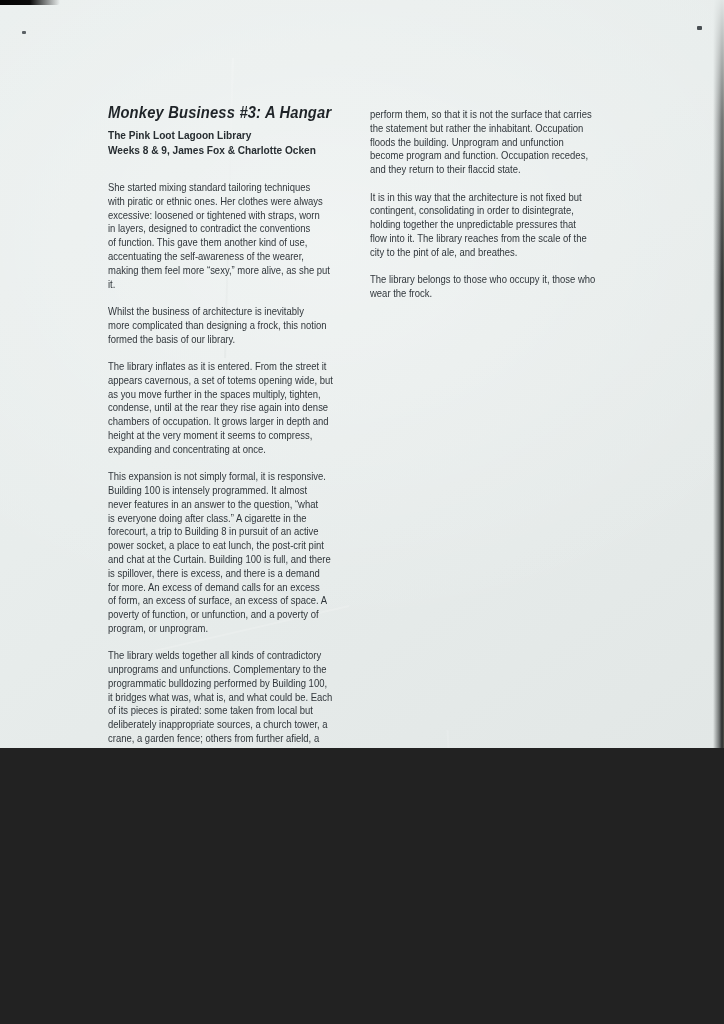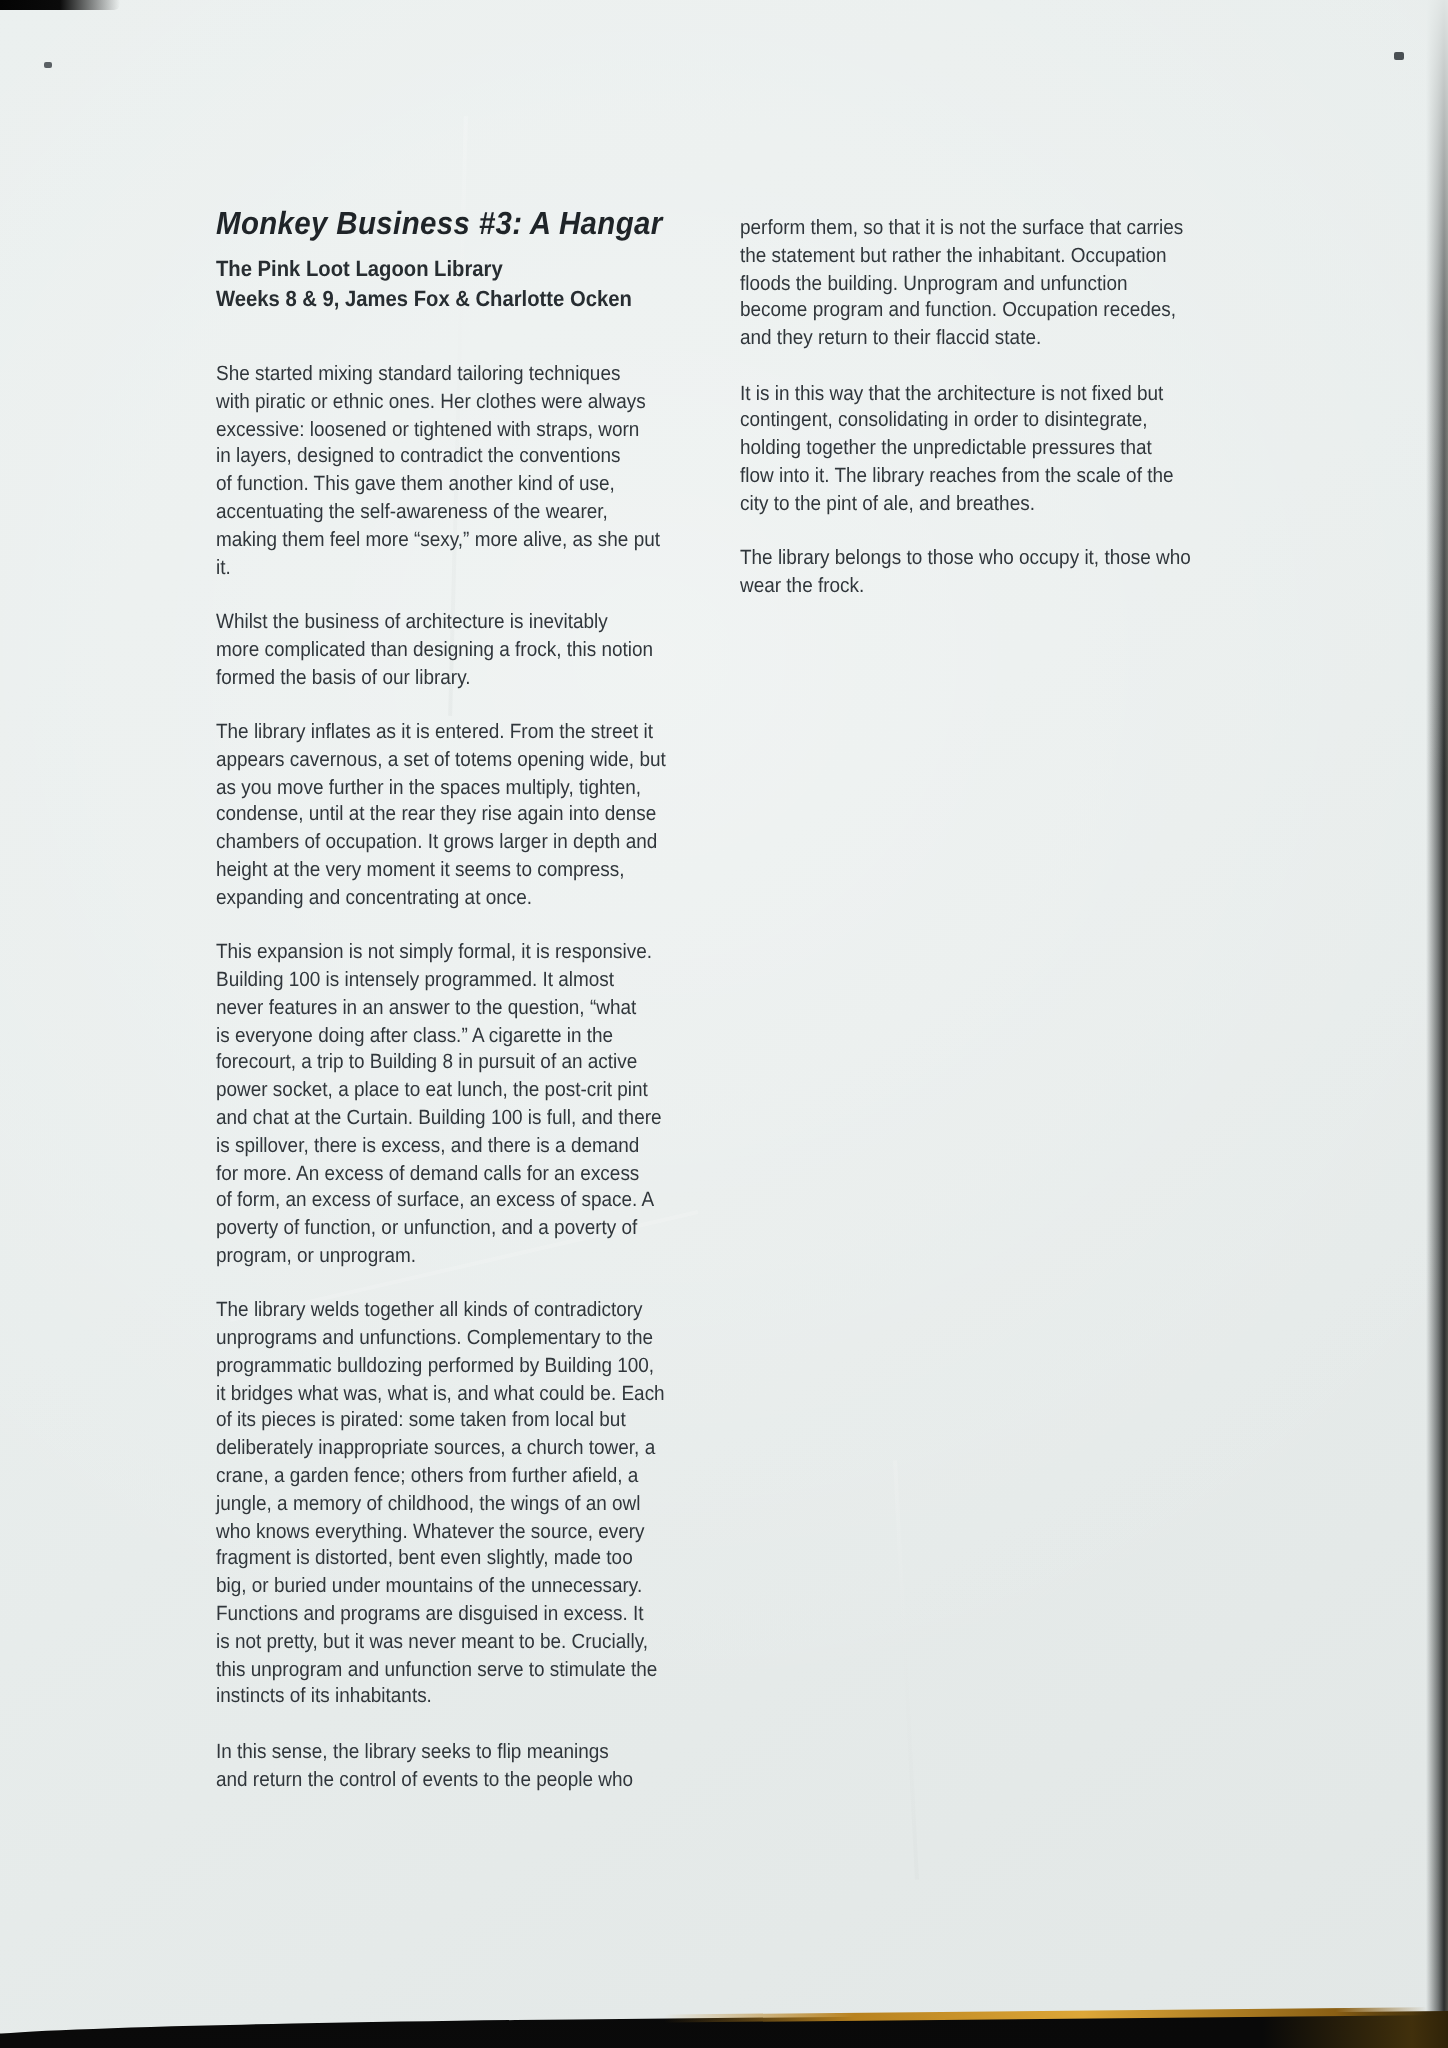--- a/index.html
+++ b/index.html
@@ -3,21 +3,21 @@
 <meta charset="utf-8">
 <style>
   html, body {
     margin: 0;
     padding: 0;
     background: #222;
   }
   .page {
     position: relative;
     width: 724px;
-    height: 1024px;
+    height: 748px;
     overflow: hidden;
     font-family: "Liberation Sans", sans-serif;
     background:
       radial-gradient(120% 85% at 45% 32%, rgba(255,255,255,0.35), rgba(255,255,255,0) 62%),
       linear-gradient(145deg, #eaefee 0%, #e8edec 45%, #e2e7e6 100%);
   }
 
   
   .col {
     position: absolute;

